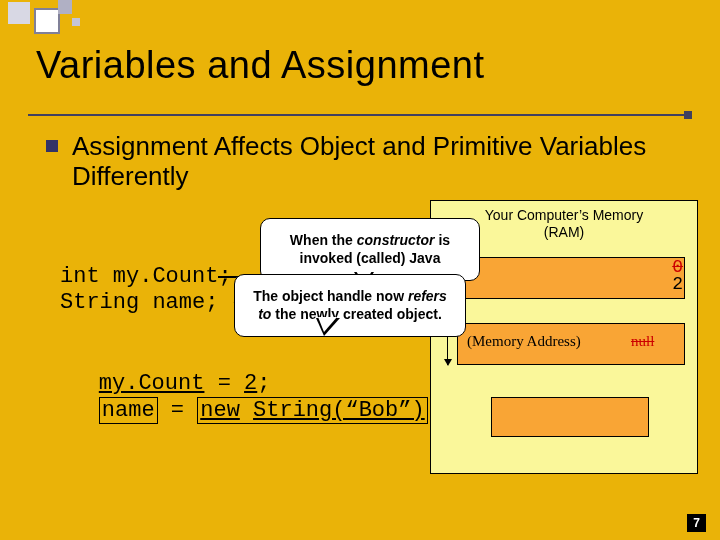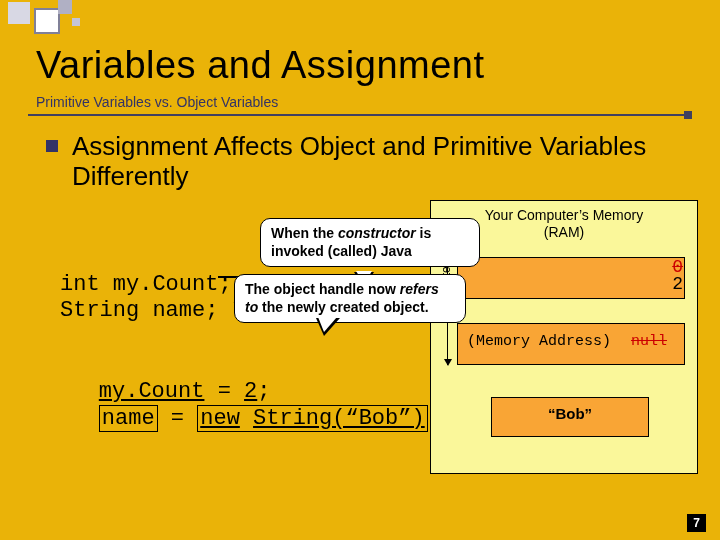--- a/index.html
+++ b/index.html
@@ -15,52 +15,52 @@
 
   .title { position: absolute; left: 36px; top: 44px; font-size: 38px; color: #000; letter-spacing: 0.5px; }
   .subtitle { position: absolute; left: 36px; top: 94px; font-size: 14px; color: #333366; }
   .rule { position: absolute; left: 28px; top: 114px; width: 662px; height: 0; border-top: 2px solid #404060; }
   .rule::after { content: ""; position: absolute; right: -2px; top: -5px; width: 8px; height: 8px; background: #404060; }
 
   .bullet-row { position: absolute; left: 46px; top: 132px; width: 640px; }
   .sqbul { position: absolute; left: 0; top: 8px; width: 12px; height: 12px; background: #333366; }
   .bul-text { position: absolute; left: 26px; top: 0; font-size: 26px; color: #000; line-height: 1.15; width: 610px; }
 
-  .code { font-family: "Courier New", monospace; font-size: 22px; color: #000; white-space: pre; margin-top: 8px; }
+  .code { font-family: "Courier New", monospace; font-size: 22px; color: #000; white-space: pre; }
   .code1 { position: absolute; left: 60px; top: 264px; }
   .code2 { position: absolute; left: 60px; top: 290px; }
   .code3 { position: absolute; left: 46px; top: 346px; }
   .code4 { position: absolute; left: 46px; top: 372px; }
 
   .uline { text-decoration: underline; text-align: center; }
 
   .mem-box { position: absolute; left: 430px; top: 200px; width: 268px; height: 274px; background: #faf79a; border: 1px solid #000; }
   .mem-title { position: absolute; left: 0; top: 6px; width: 100%; text-align: center; font-size: 14px; font-weight: normal; color: #000; line-height: 1.2; }
 
   .cell { position: absolute; background: #f9a535; border: 1px solid #000; }
   .cell.c1 { left: 26px; top: 56px; width: 228px; height: 42px; }
   .cell.c2 { left: 26px; top: 122px; width: 228px; height: 42px; }
   .cell.c3 { left: 60px; top: 196px; width: 158px; height: 40px; }
 
-  .cell-text { position: absolute; font-family: Liberation Mono, monospace; font-size: 15px; color: #000; text-align: right; }
+  .cell-text { position: absolute; font-family: Liberation Serif, serif; font-size: 15px; color: #000; text-align: right; }
   .ct-mem { left: 36px; top: 132px; }
   .ct-mem2 { left: 200px; top: 132px; color: #c00; text-decoration: line-through; }
   .ct-bob { left: 60px; top: 204px; width: 158px; text-align: center; font-weight: bold; font-family: Arial, sans-serif; }
 
   .val-stack { position: absolute; right: 14px; top: 58px; font-family: "Courier New", monospace; font-size: 18px; text-align: right; line-height: 0.95; }
   .val-red { color: #c00; text-decoration: line-through; }
   .val-blk { color: #000; }
 
   .bytes-label { position: absolute; left: 8px; top: 98px; font-size: 12px; color: #000; transform: rotate(-90deg); transform-origin: left top; white-space: nowrap; }
   .bytes-arrow { position: absolute; left: 16px; top: 56px; width: 0; height: 108px; border-left: 1px solid #000; }
   .bytes-arrow::before, .bytes-arrow::after { content: ""; position: absolute; left: -4px; width: 0; height: 0; border-left: 4px solid transparent; border-right: 4px solid transparent; }
   .bytes-arrow::before { top: -1px; border-bottom: 7px solid #000; }
   .bytes-arrow::after { bottom: -1px; border-top: 7px solid #000; }
 
-  .callout { position: absolute; background: #fff; border: 1.5px solid #000; border-radius: 10px; padding: 6px 10px; font-size: 14px; font-weight: bold; color: #000; line-height: 1.25; }
+  .callout { position: absolute; background: #fff; border: 1.5px solid #000; border-radius: 10px; padding: 13px 10px; font-size: 14px; font-weight: bold; color: #000; text-align: center; line-height: 1.25; }
   .callout.a { left: 260px; top: 218px; width: 220px; }
   .callout.b { left: 234px; top: 274px; width: 232px; }
 
   .tail { position: absolute; width: 0; height: 0; }
   .tailA { left: 354px; top: 272px; border-left: 10px solid transparent; border-right: 10px solid transparent; border-top: 16px solid #000; }
   .tailA::after { content: ""; position: absolute; left: -8px; top: -17px; border-left: 8px solid transparent; border-right: 8px solid transparent; border-top: 13px solid #fff; }
   .tailB { left: 316px; top: 318px; border-left: 8px solid transparent; border-right: 16px solid transparent; border-top: 18px solid #000; }
   .tailB::after { content: ""; position: absolute; left: -6px; top: -19px; border-left: 6px solid transparent; border-right: 13px solid transparent; border-top: 15px solid #fff; }
 
   .lead { position: absolute; border-top: 2px solid #000; }
@@ -77,21 +77,20 @@
 <div class="slide">
 
   <div class="deco">
     <div class="sq a"></div>
     <div class="sq b"></div>
     <div class="sq c"></div>
     <div class="sq d"></div>
   </div>
 
   <div class="title">Variables and Assignment</div>
-  <div class="subtitle">Primitive Variables vs. Object Variables</div>
   <div class="rule"></div>
 
   <div class="bullet-row">
     <div class="sqbul"></div>
     <div class="bul-text">Assignment Affects Object and Primitive Variables Differently</div>
   </div>
 
   <div class="code code1">int my.Count;</div>
   <div class="code code2">String name;</div>
 
@@ -117,21 +116,20 @@
     <div class="val-stack">
       <div class="val-red">0</div>
       <div class="val-blk">2</div>
     </div>
 
     <div class="cell c2"></div>
     <div class="cell-text ct-mem">(Memory Address)</div>
     <div class="cell-text ct-mem2">null</div>
 
     <div class="cell c3"></div>
-    <div class="cell-text ct-bob">“Bob”</div>
   </div>
 
   <div class="callout a">
     <span>When the </span><i>constructor</i><span> is invoked (called) Java</span>
   </div>
   <div class="tail tailA"></div>
 
   <div class="callout b">
     <span>The object handle now </span><i>refers to</i><span> the newly created object.</span>
   </div>

